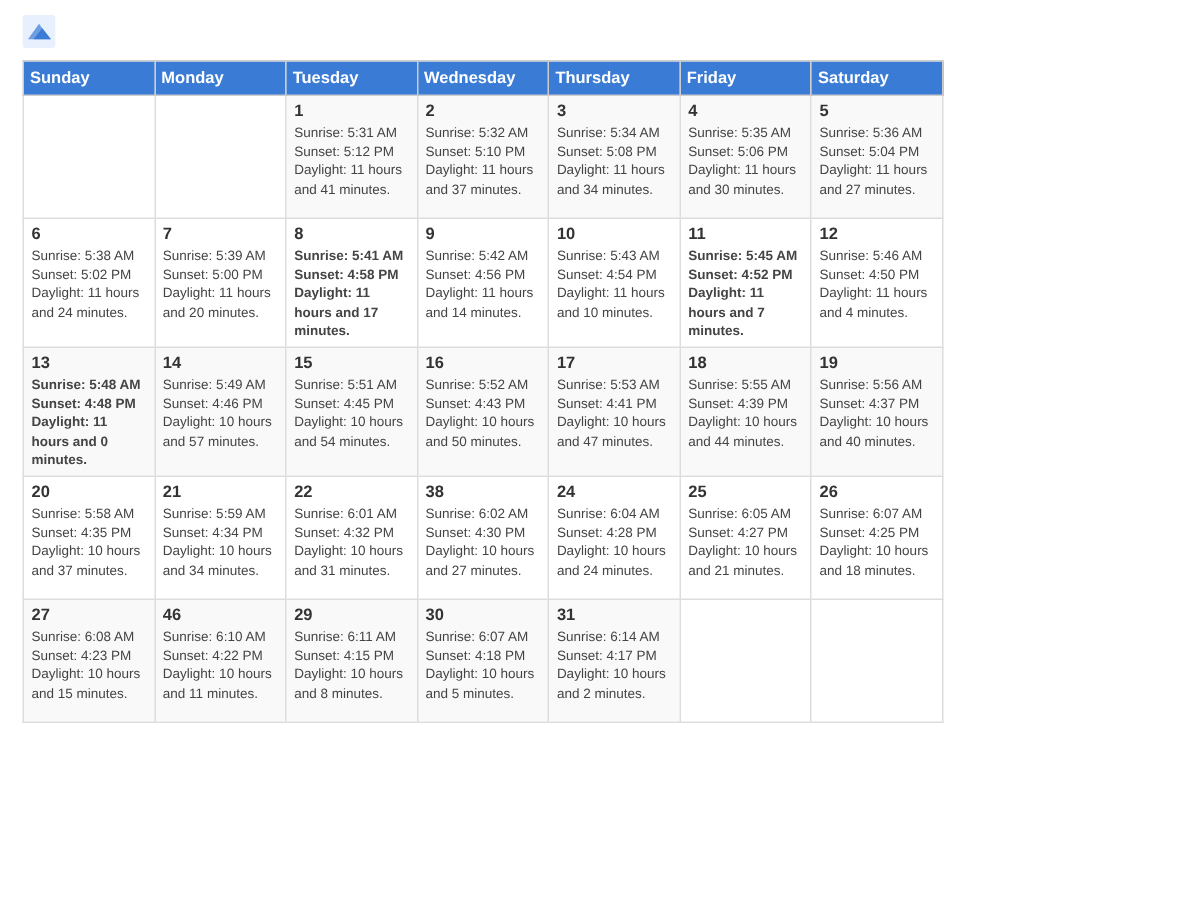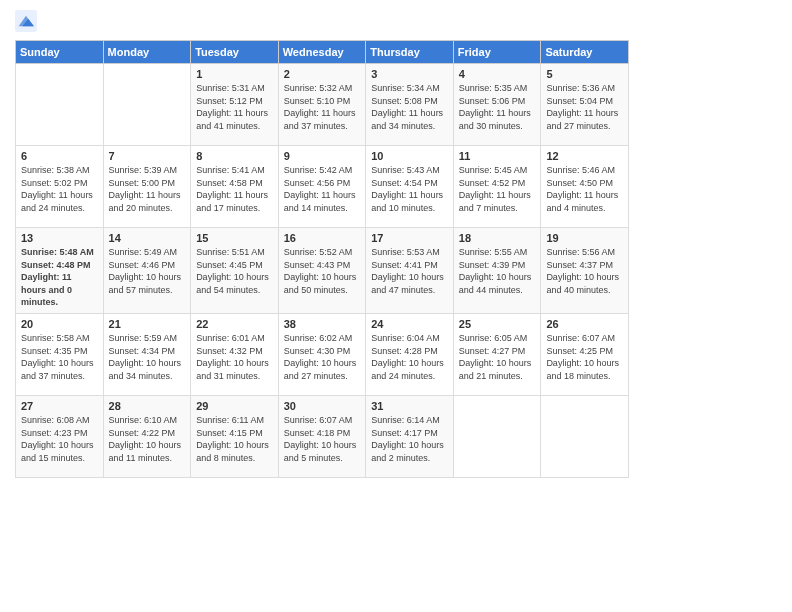--- a/index.html
+++ b/index.html
@@ -151,30 +151,30 @@
 Sunset: 5:04 PM
 Daylight: 11 hours and 27 minutes.</span></td>
         </tr>
         <tr>
           <td><span class="day-number">6</span><span class="day-info" style="white-space: pre-line;">Sunrise: 5:38 AM
 Sunset: 5:02 PM
 Daylight: 11 hours and 24 minutes.</span></td>
           <td><span class="day-number">7</span><span class="day-info" style="white-space: pre-line;">Sunrise: 5:39 AM
 Sunset: 5:00 PM
 Daylight: 11 hours and 20 minutes.</span></td>
-          <td><span class="day-number">8</span><span class="day-info" style="white-space: pre-line;">Sunrise: 5:41 AM
+          <td><span class="day-number">8</span><span class="day-info" style="white-space: pre-line; font-weight: bold;">Sunrise: 5:41 AM
 Sunset: 4:58 PM
 Daylight: 11 hours and 17 minutes.</span></td>
           <td><span class="day-number">9</span><span class="day-info" style="white-space: pre-line;">Sunrise: 5:42 AM
 Sunset: 4:56 PM
 Daylight: 11 hours and 14 minutes.</span></td>
           <td><span class="day-number">10</span><span class="day-info" style="white-space: pre-line;">Sunrise: 5:43 AM
 Sunset: 4:54 PM
 Daylight: 11 hours and 10 minutes.</span></td>
-          <td><span class="day-number">11</span><span class="day-info" style="white-space: pre-line;">Sunrise: 5:45 AM
+          <td><span class="day-number">11</span><span class="day-info" style="white-space: pre-line; font-weight: bold;">Sunrise: 5:45 AM
 Sunset: 4:52 PM
 Daylight: 11 hours and 7 minutes.</span></td>
           <td><span class="day-number">12</span><span class="day-info" style="white-space: pre-line;">Sunrise: 5:46 AM
 Sunset: 4:50 PM
 Daylight: 11 hours and 4 minutes.</span></td>
         </tr>
         <tr>
           <td><span class="day-number">13</span><span class="day-info" style="white-space: pre-line; font-weight: bold;">Sunrise: 5:48 AM
 Sunset: 4:48 PM
 Daylight: 11 hours and 0 minutes.</span></td>
@@ -217,21 +217,21 @@
 Sunset: 4:27 PM
 Daylight: 10 hours and 21 minutes.</span></td>
           <td><span class="day-number">26</span><span class="day-info" style="white-space: pre-line;">Sunrise: 6:07 AM
 Sunset: 4:25 PM
 Daylight: 10 hours and 18 minutes.</span></td>
         </tr>
         <tr>
           <td><span class="day-number">27</span><span class="day-info" style="white-space: pre-line;">Sunrise: 6:08 AM
 Sunset: 4:23 PM
 Daylight: 10 hours and 15 minutes.</span></td>
-          <td><span class="day-number">28</span><span class="day-info" style="white-space: pre-line;">Sunrise: 6:10 AM
+          <td><span class="day-number">46</span><span class="day-info" style="white-space: pre-line;">Sunrise: 6:10 AM
 Sunset: 4:22 PM
 Daylight: 10 hours and 11 minutes.</span></td>
           <td><span class="day-number">29</span><span class="day-info" style="white-space: pre-line;">Sunrise: 6:11 AM
 Sunset: 4:15 PM
 Daylight: 10 hours and 8 minutes.</span></td>
           <td><span class="day-number">30</span><span class="day-info" style="white-space: pre-line;">Sunrise: 6:07 AM
 Sunset: 4:18 PM
 Daylight: 10 hours and 5 minutes.</span></td>
           <td><span class="day-number">31</span><span class="day-info" style="white-space: pre-line;">Sunrise: 6:14 AM
 Sunset: 4:17 PM

